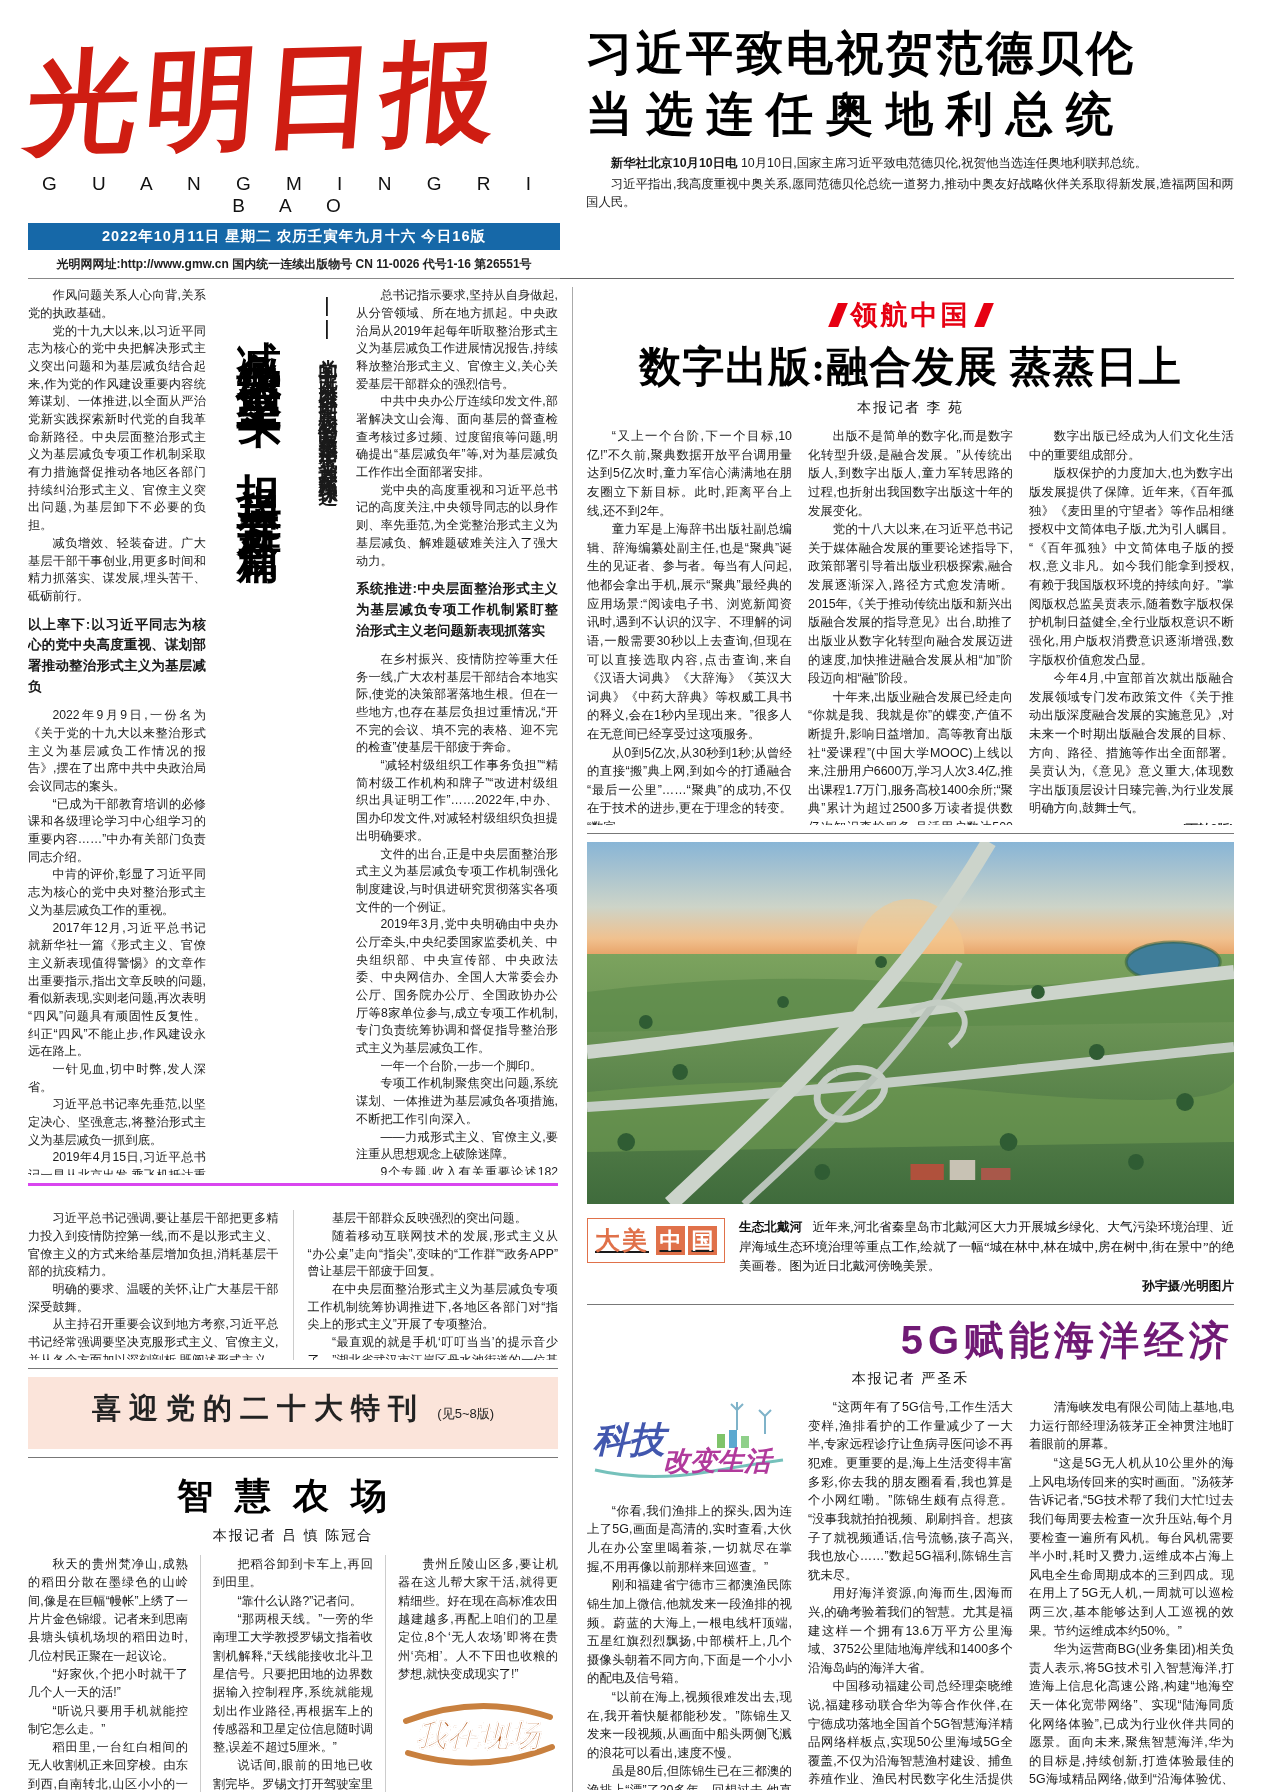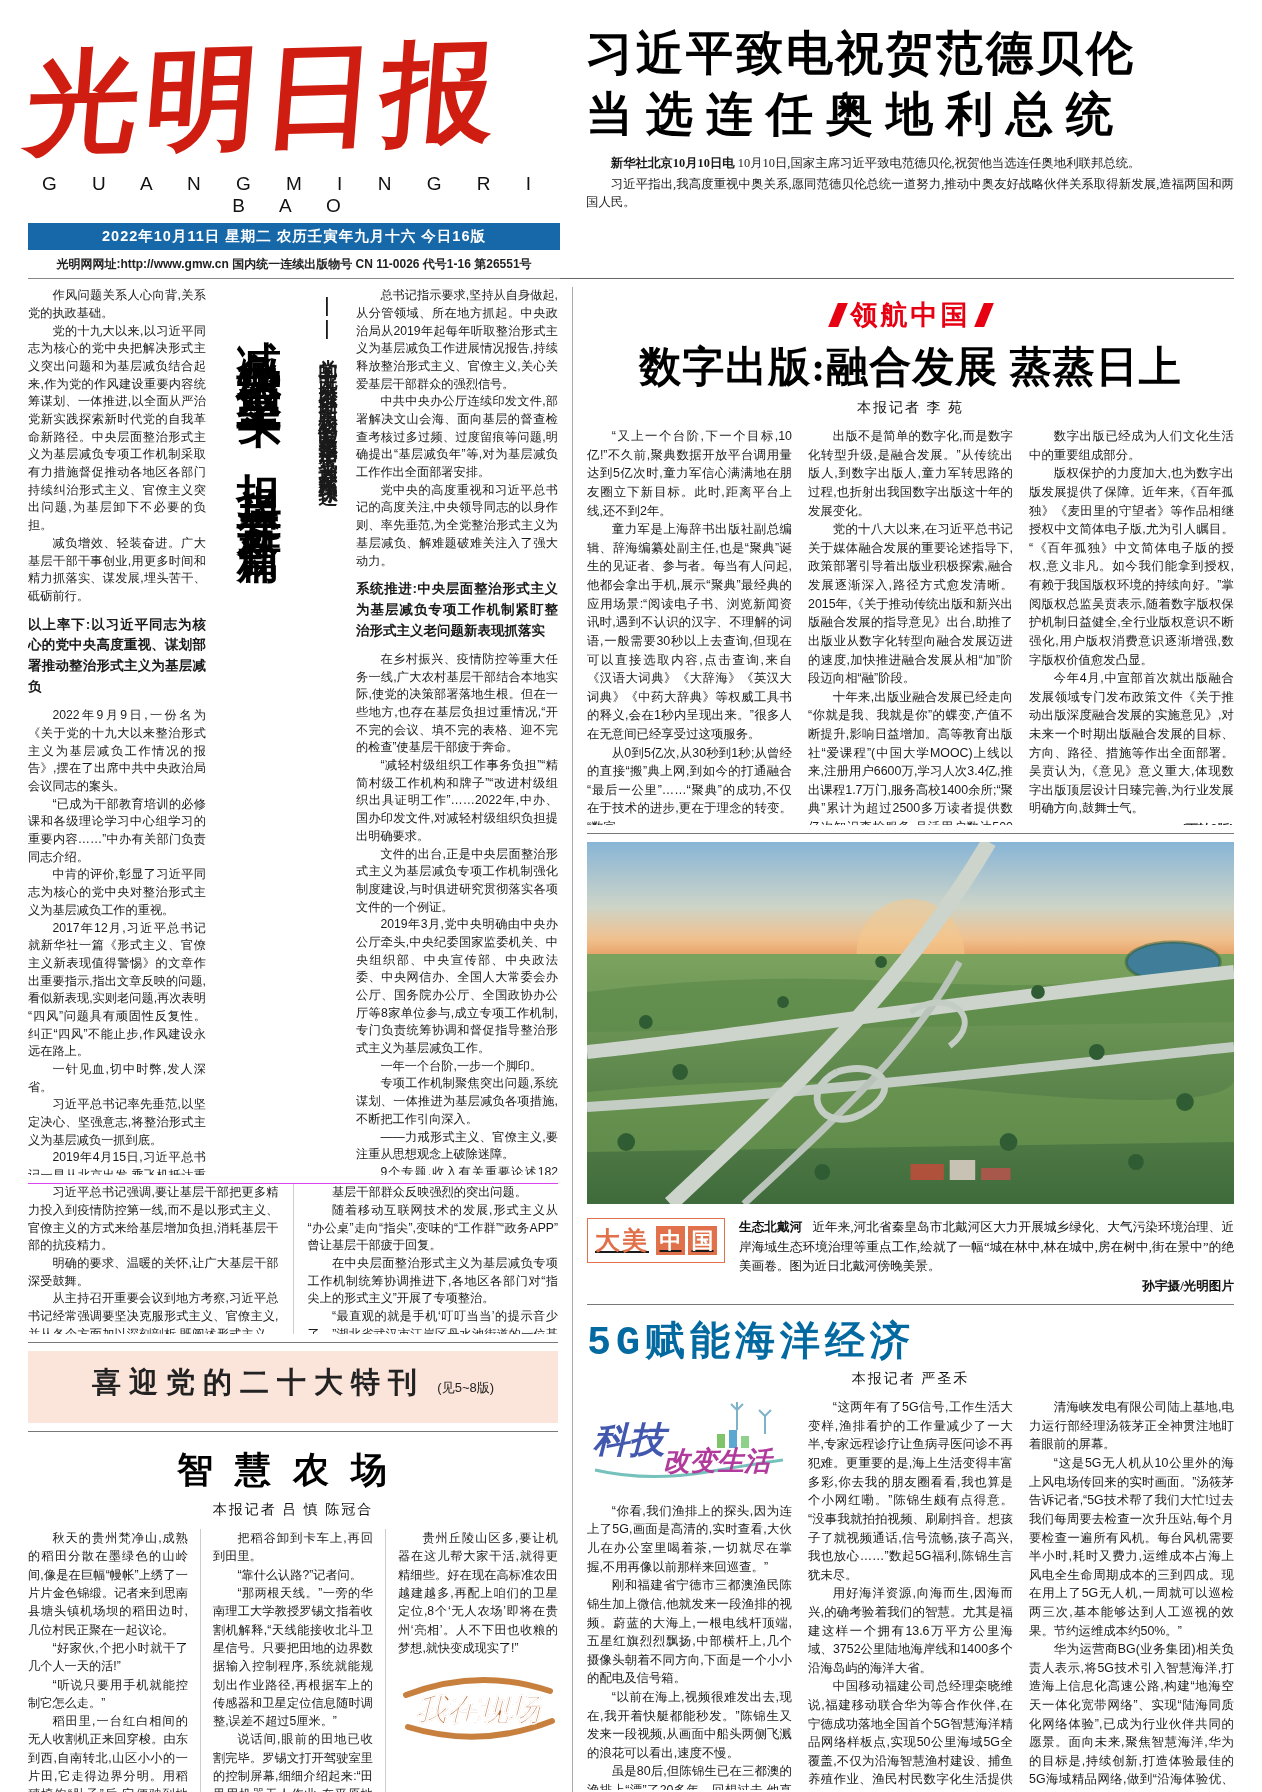--- a/index.html
+++ b/index.html
@@ -15,40 +15,40 @@
   .masthead-sub{font-size:19px;letter-spacing:15px;color:#111;text-align:center;margin-top:2px;}
   .date-bar{margin-top:6px;background:#1668a8;color:#fff;font-weight:bold;font-size:14.5px;
       text-align:center;padding:4px 0;letter-spacing:1px;}
   .info-line{font-size:12px;font-weight:bold;color:#222;text-align:center;padding:6px 0 5px;
       border-bottom:1px solid #888;}
   .top-story{flex:1;padding-left:26px;border-bottom:1.5px solid #666;padding-bottom:6px;}
   .top-headline{font-size:47px;font-weight:900;line-height:1.3;color:#000;margin:2px 0 10px;}
   .top-headline .l1{letter-spacing:3px;display:block;}
   .top-headline .l2{letter-spacing:13px;display:block;}
   .top-lead{font-size:12.4px;line-height:1.5;text-align:justify;}
-  .top-lead p{margin:0 0 2px;text-indent:2em;font-family:Liberation Serif, serif;}
+  .top-lead p{margin:0 0 2px;text-indent:2em;}
   .top-lead .lead-prefix{font-weight:bold;}
   
   .main-row{display:flex;margin-top:8px;}
   .left-sec{width:530px;flex:none;padding-right:14px;border-right:1px solid #aaa;}
   .right-sec{flex:1;padding-left:14px;}
   .para{margin:0;text-indent:2em;text-align:justify;}
   .col-subhead{font-weight:bold;font-size:13.5px;line-height:1.55;margin:9px 0;text-align:justify;}
   .turn-note{text-align:right;font-weight:bold;margin:2px 0 0;}
   
   .lead-top{display:flex;height:888px;overflow:hidden;gap:10px;}
   .lt-col{font-size:12.2px;line-height:1.45;overflow:hidden;}
   .lt-col1{width:178px;flex:none;}
   .lt-col2{flex:1;}
   .v-headline{flex:none;width:78px;writing-mode:vertical-rl;font-weight:900;font-size:45px;
       line-height:1.55;letter-spacing:11px;color:#000;padding-top:18px;}
   .v-subtitle{flex:none;width:42px;writing-mode:vertical-rl;font-weight:bold;font-size:19px;
       letter-spacing:4px;line-height:1.9;padding-top:10px;}
-  .lead-bottom{display:flex;height:150px;overflow:hidden;margin-top:8px;padding-top:0;
-      border-top:1px solid #d946ef;font-size:12.2px;line-height:1.45;}
+  .lead-bottom{display:flex;height:150px;overflow:hidden;margin-top:8px;padding-top:24px;
+      border-top:3px solid #d946ef;font-size:12.2px;line-height:1.45;}
   .lb-col{flex:1;overflow:hidden;}
   .lb-col + .lb-col{margin-left:14px;padding-left:14px;border-left:1px solid #ccc;}
   
   .rule{border:none;border-top:1.5px solid #777;margin:8px 0;}
   .special-box{background:#fbe4da;text-align:center;padding:12px 0 20px;margin:4px 0;}
   .special-box .t{font-family:"Liberation Serif","DejaVu Serif",serif;font-weight:bold;
       font-size:29px;letter-spacing:8px;color:#222;}
   .special-box .n{font-size:13px;color:#222;margin-left:8px;}
   
   .farm-headline{font-family:"Liberation Serif","DejaVu Serif",serif;font-weight:bold;
@@ -73,22 +73,22 @@
   .caption-row{display:flex;align-items:flex-start;margin:10px 0 4px;}
   .dmzg-badge{flex:none;display:flex;align-items:center;border:1px solid #e0714a;
       padding:5px 7px;margin-right:14px;background:#fff;text-decoration:underline;}
   .dmzg-badge .oc{color:#e0714a;font-weight:900;font-size:25px;letter-spacing:2px;margin-right:4px;}
   .dmzg-badge .blk{display:inline-block;background:#e0714a;color:#fff;font-weight:900;
       font-size:22px;width:29px;height:29px;line-height:29px;text-align:center;margin-left:3px;}
   .caption-text{font-family:"Liberation Serif","DejaVu Serif",serif;font-size:12.6px;
       line-height:1.55;text-align:justify;color:#111;}
   .caption-text .cap-title{font-weight:bold;margin-right:10px;}
   .caption-text .credit{display:block;text-align:right;font-weight:bold;}
-  .fg-headline{font-family:Liberation Mono, monospace;font-weight:900;font-size:40px;
-      text-align:left;letter-spacing:5px;margin:8px 0 2px;color:#0369a1;}
+  .fg-headline{font-family:Liberation Sans, sans-serif;font-weight:900;font-size:40px;
+      text-align:right;letter-spacing:5px;margin:8px 0 2px;color:#701a75;}
   .fg-cols{height:392px;}
   .tech-logo{margin:2px 0 10px;}
 </style>
 </head>
 <body>
 
 <div class="page">
 
   <div class="header-row">
     <div class="masthead-col">

